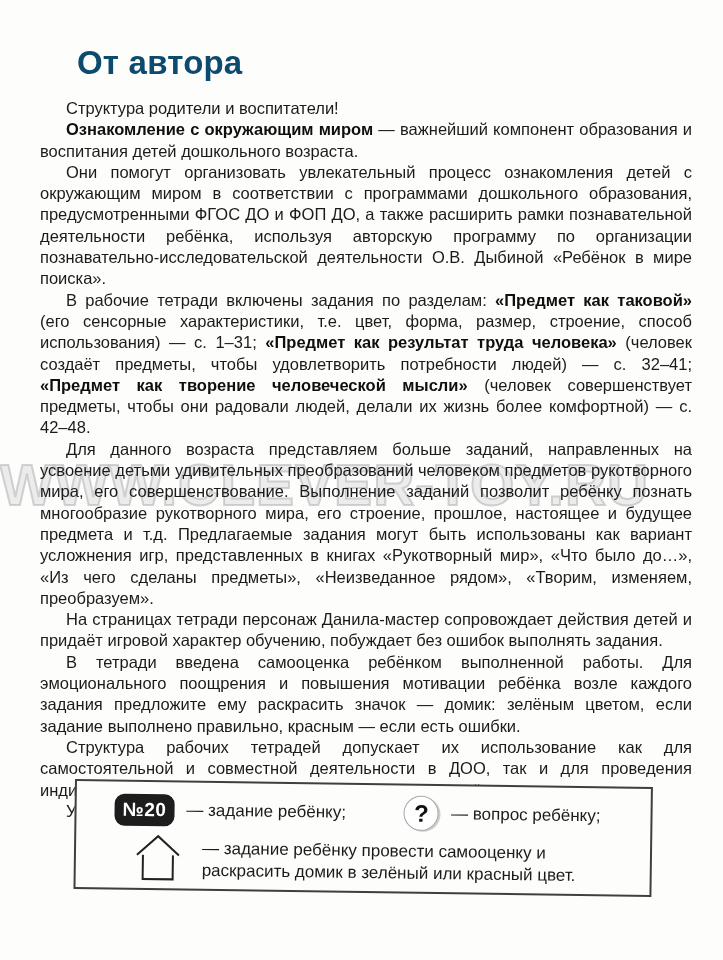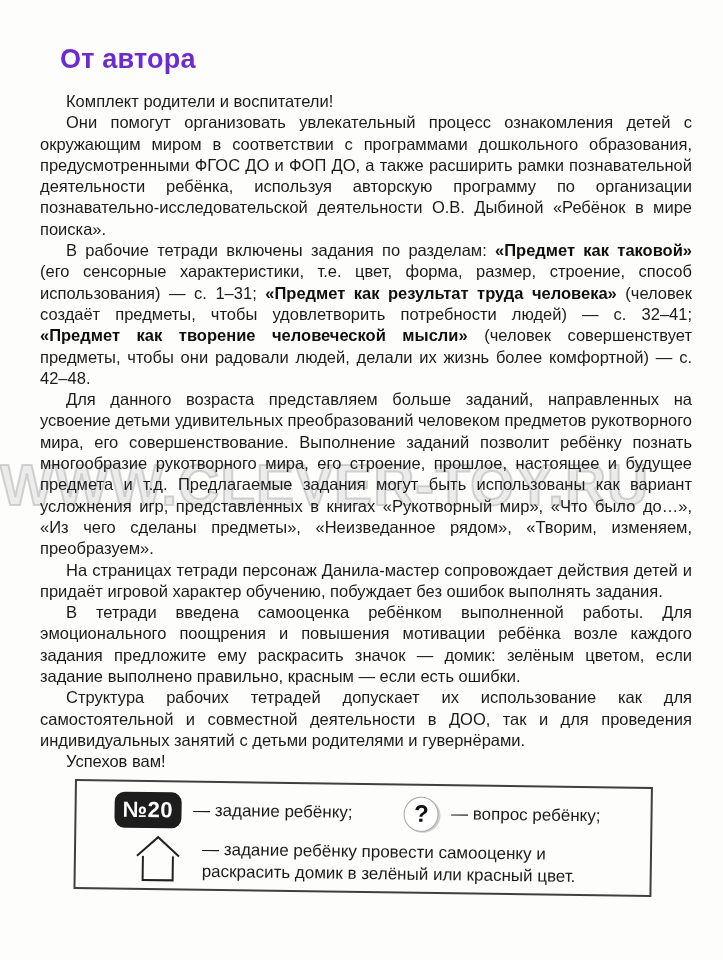--- a/index.html
+++ b/index.html
@@ -25,24 +25,24 @@
     -webkit-text-stroke:2px rgba(176,176,176,0.55);
     z-index:0;
     pointer-events:none;
   }
   .content {
     position:relative;
     z-index:1;
     padding:44px 31px 0 40px;
   }
   h1.title {
-    font-size:27px;
+    font-size:33px;
     font-weight:bold;
-    color:#6d28d9;
-    margin:0 0 16px 20px;
+    color:#0c4a6e;
+    margin:0 0 16px 37px;
     letter-spacing:0.2px;
   }
   .body-text p {
     margin:0;
     font-size:16.5px;
     line-height:21.3px;
     text-align:justify;
     text-indent:26px;
   }
   .body-text .b { font-weight:bold; color:#0f0f0f; }
@@ -67,21 +67,21 @@
   .legend-item2 { margin-left:auto; margin-right:50px; }
   .badge {
     display:inline-flex;
     align-items:center;
     justify-content:center;
     min-width:34px;
     padding:5px 8px;
     background:#1d1d1d;
     color:#ffffff;
     border-radius:10px;
-    font-size:22px;
+    font-size:19px;
     font-weight:800;
     letter-spacing:0.5px;
   }
   .qmark {
     display:inline-flex;
     align-items:center;
     justify-content:center;
     width:33px; height:33px;
     border-radius:50%;
     border:1px solid #a7a7a7;
@@ -108,21 +108,22 @@
 </head>
 <body>
 
 <div class="page">
 
   <div class="watermark">WWW.CLEVER-TOY.RU</div>
 
   <div class="content">
     <h1 class="title">От автора</h1>
     <div class="body-text" id="paragraphs">
-        <p><span>Комплект родители и воспитатели!</span></p>
+        <p><span>Структура родители и воспитатели!</span></p>
+        <p><span class="b">Ознакомление с окружающим миром</span><span> — важнейший компонент образования и воспитания детей дошкольного возраста.</span></p>
         <p><span>Они помогут организовать увлекательный процесс ознакомления детей с окружающим миром в соответствии с программами дошкольного образования, предусмотренными ФГОС ДО и ФОП ДО, а также расширить рамки познавательной деятельности ребёнка, используя авторскую программу по организации познавательно-исследовательской деятельности О.В. Дыбиной «Ребёнок в мире поиска».</span></p>
         <p><span>В рабочие тетради включены задания по разделам: </span><span class="b">«Предмет как таковой»</span><span> (его сенсорные характеристики, т.е. цвет, форма, размер, строение, способ использования) — с. 1–31; </span><span class="b">«Предмет как результат труда человека»</span><span> (человек создаёт предметы, чтобы удовлетворить потребности людей) — с. 32–41; </span><span class="b">«Предмет как творение человеческой мысли»</span><span> (человек совершенствует предметы, чтобы они радовали людей, делали их жизнь более комфортной) — с. 42–48.</span></p>
         <p><span>Для данного возраста представляем больше заданий, направленных на усвоение детьми удивительных преобразований человеком предметов рукотворного мира, его совершенствование. Выполнение заданий позволит ребёнку познать многообразие рукотворного мира, его строение, прошлое, настоящее и будущее предмета и т.д. Предлагаемые задания могут быть использованы как вариант усложнения игр, представленных в книгах «Рукотворный мир», «Что было до…», «Из чего сделаны предметы», «Неизведанное рядом», «Творим, изменяем, преобразуем».</span></p>
         <p><span>На страницах тетради персонаж Данила-мастер сопровождает действия детей и придаёт игровой характер обучению, побуждает без ошибок выполнять задания.</span></p>
         <p><span>В тетради введена самооценка ребёнком выполненной работы. Для эмоционального поощрения и повышения мотивации ребёнка возле каждого задания предложите ему раскрасить значок — домик: зелёным цветом, если задание выполнено правильно, красным — если есть ошибки.</span></p>
         <p><span>Структура рабочих тетрадей допускает их использование как для самостоятельной и совместной деятельности в ДОО, так и для проведения индивидуальных занятий с детьми родителями и гувернёрами.</span></p>
         <p><span>Успехов вам!</span></p>
       </div>
   </div>
 

